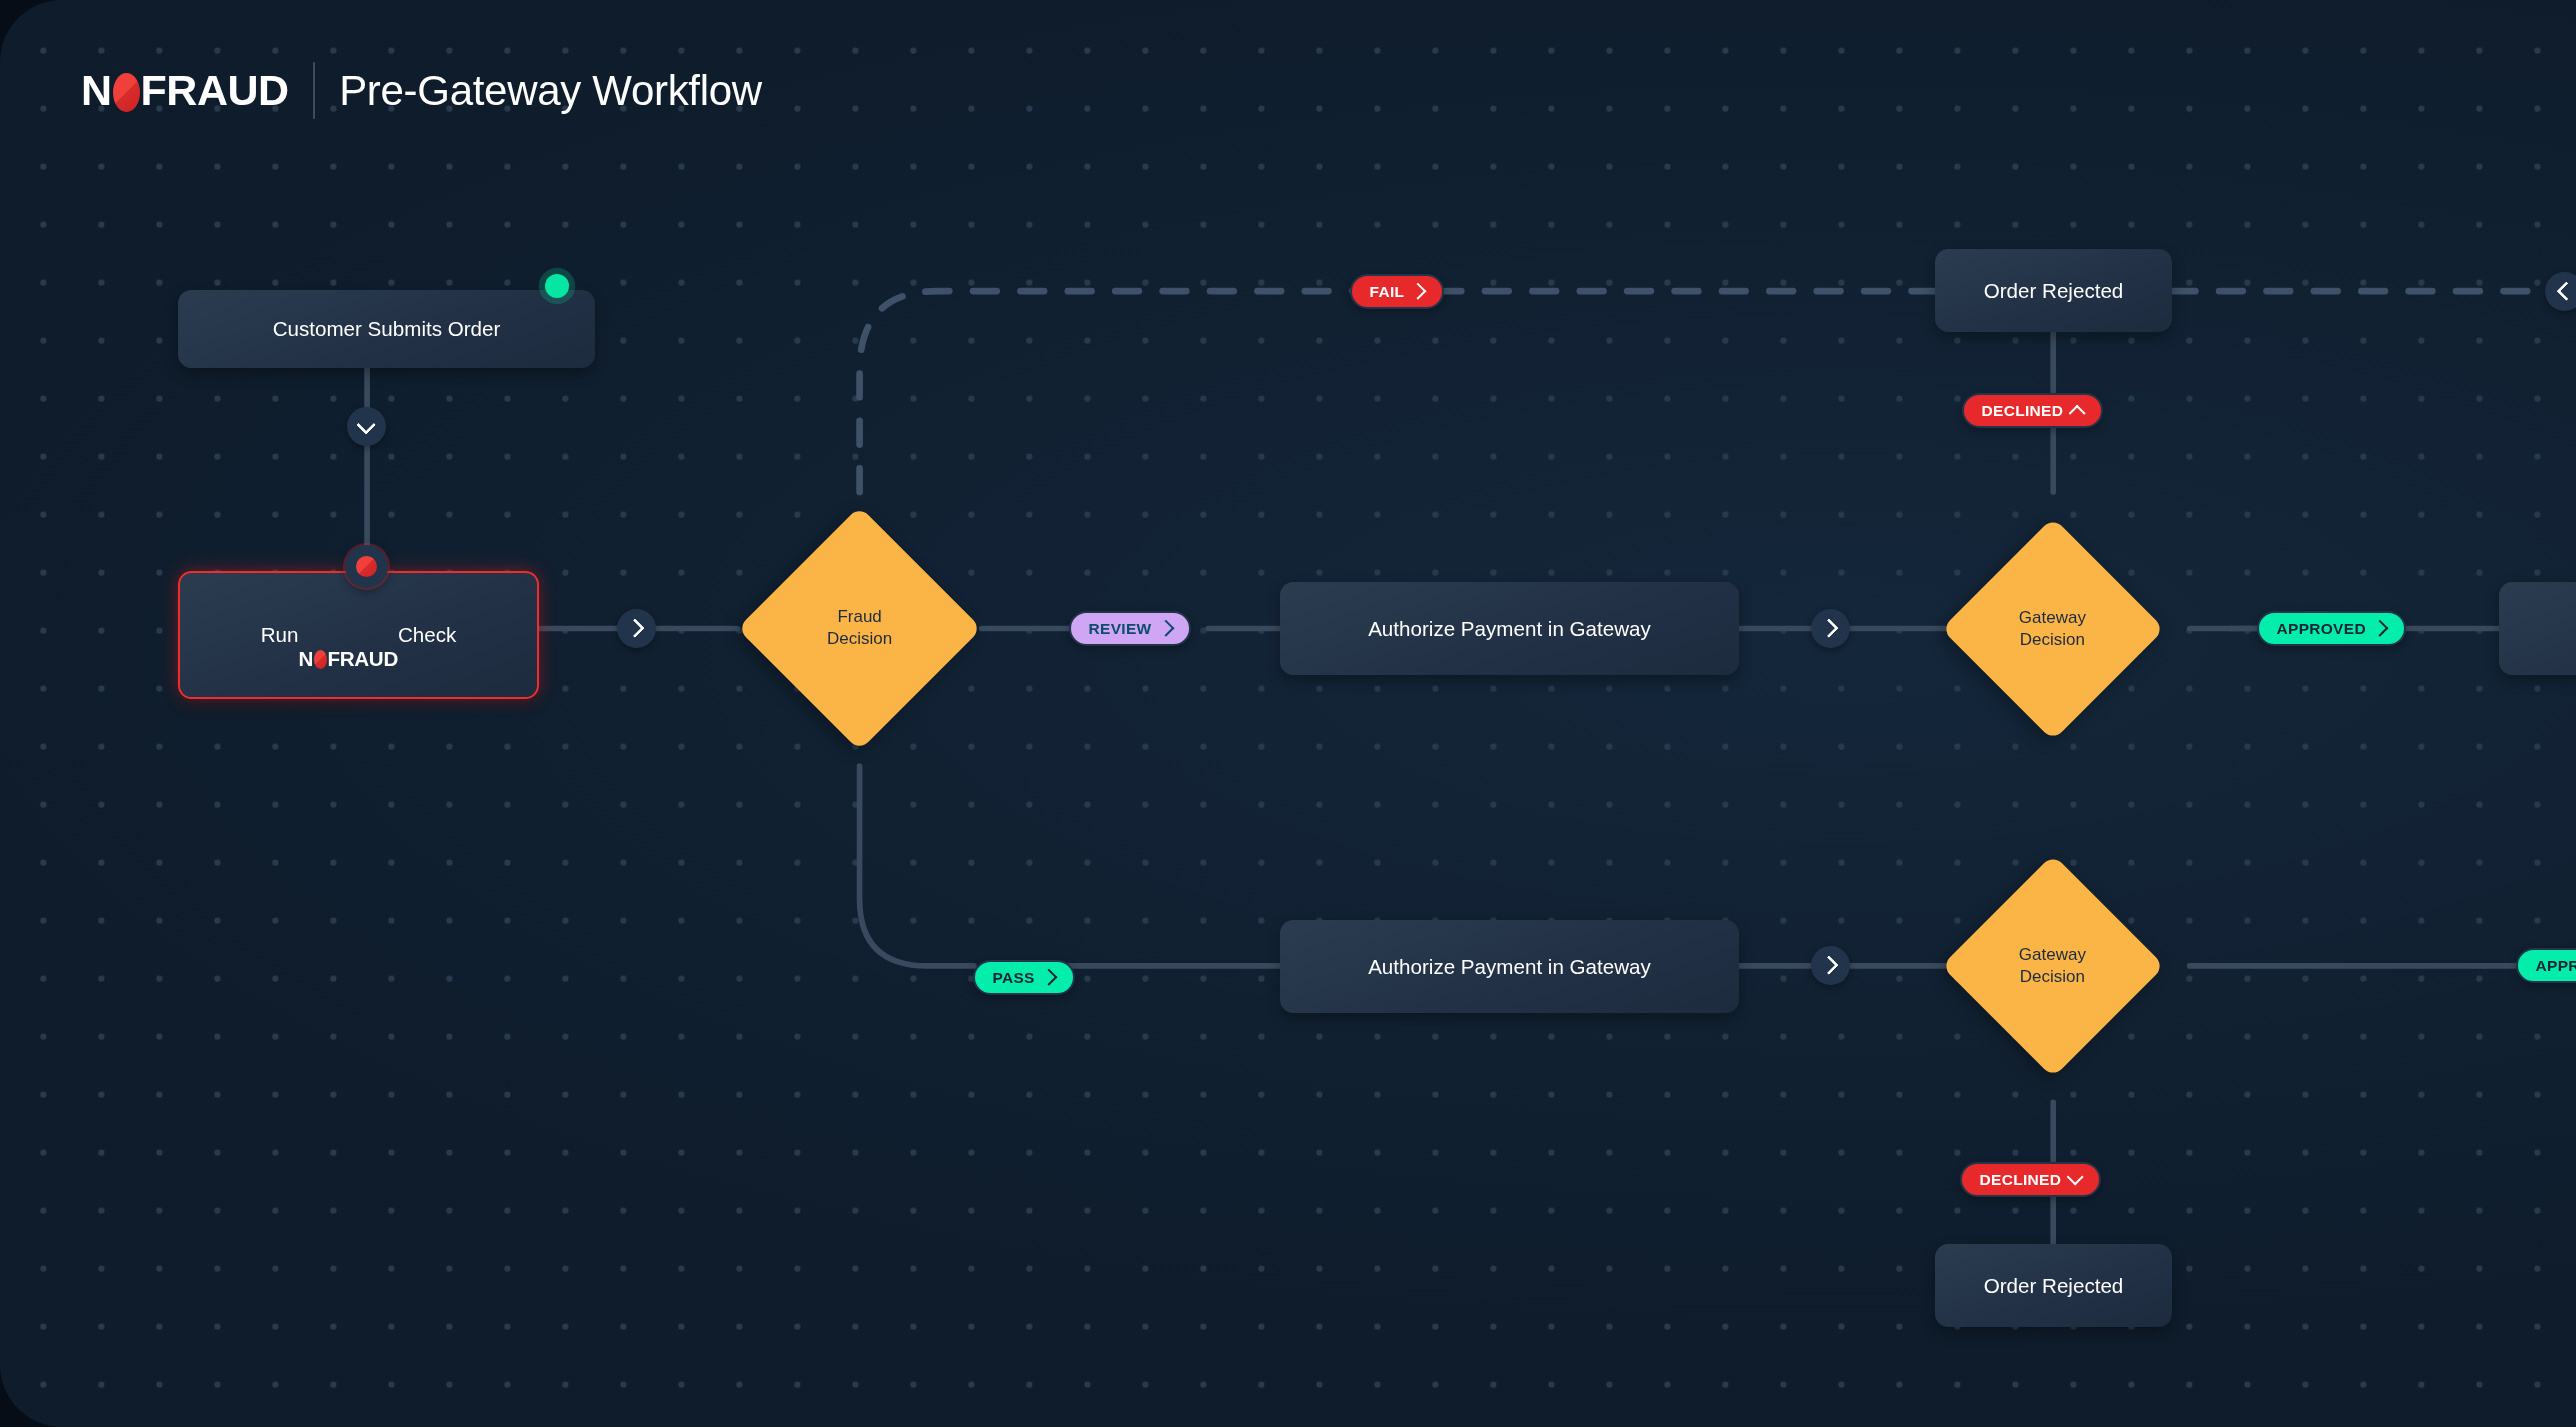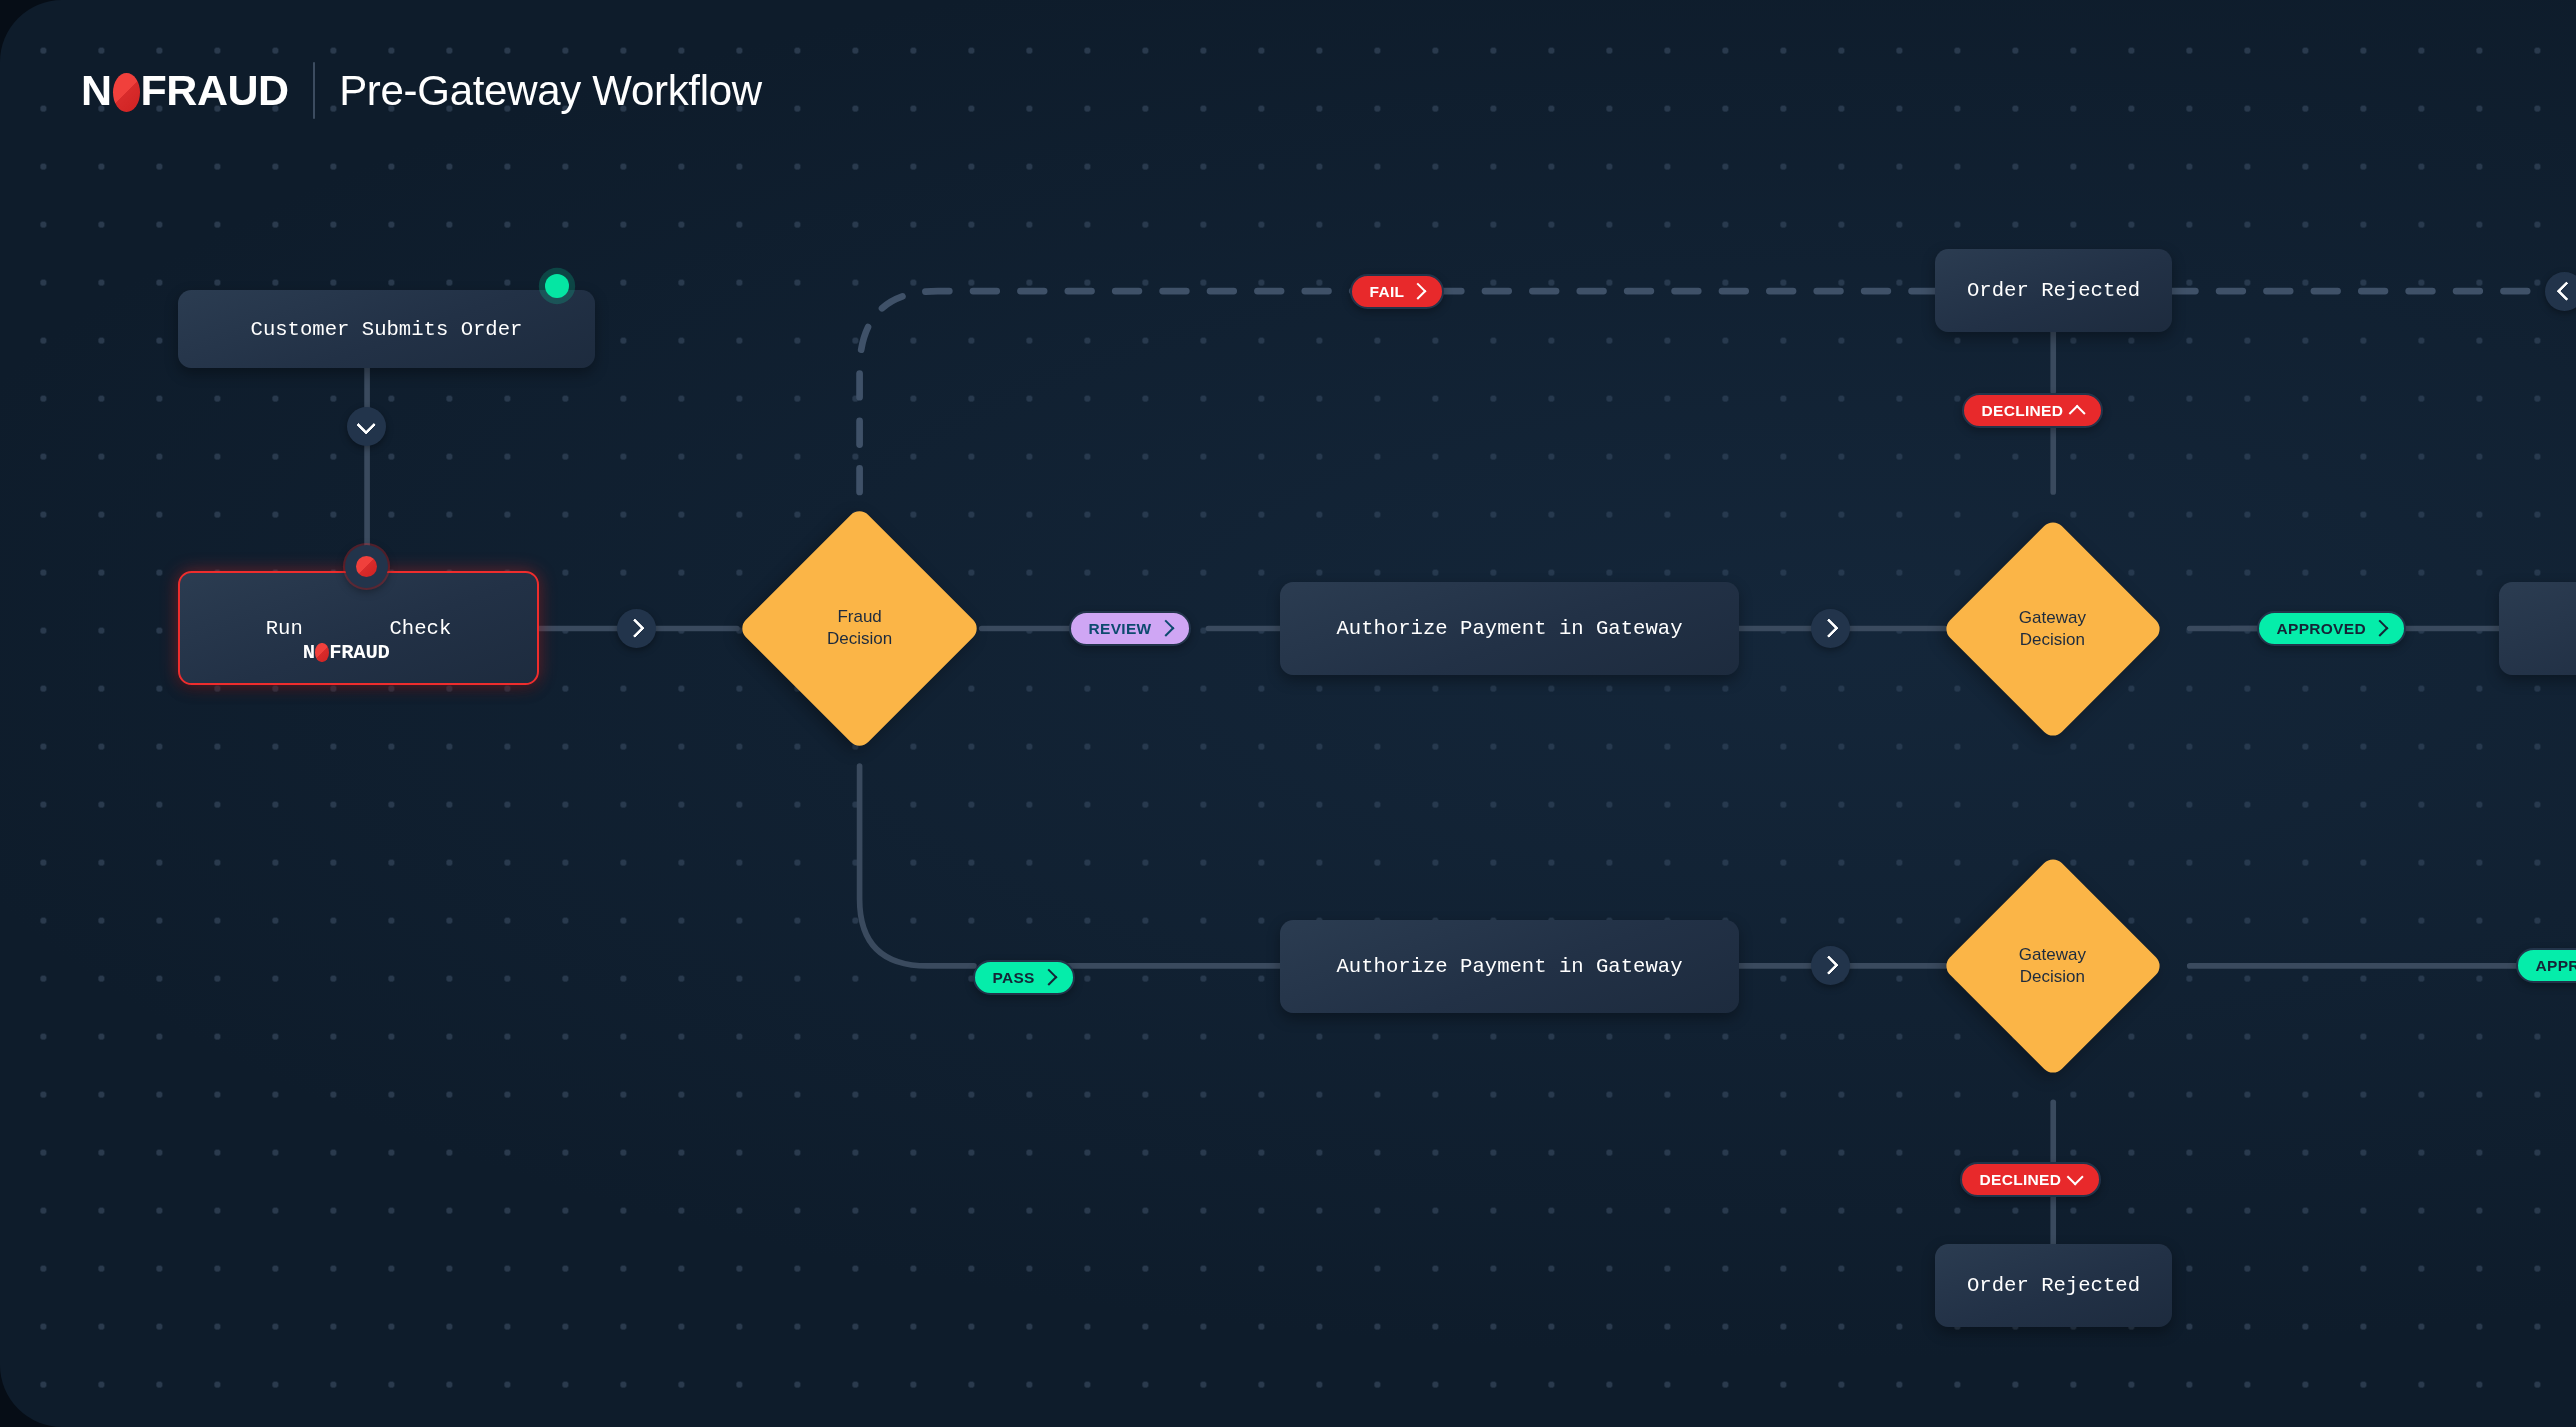--- a/index.html
+++ b/index.html
@@ -38,21 +38,20 @@
 
   
   .node{position:absolute;z-index:20;box-sizing:border-box;}
   .card{
     background:linear-gradient(160deg,#2b3c51 0%,#223146 55%,#1d2b3e 100%);
     border-radius:13.4px;
     display:flex;align-items:center;justify-content:center;
     color:#ffffff;font-size:20.6px;font-weight:400;text-align:center;
     box-shadow:0 5.2px 13.4px rgba(0,0,0,.32);
     padding:0 9.3px;
-    font-family:Liberation Mono, monospace;
   }
   .card.alert{
     border:2.1px solid #ef2d2d;
     box-shadow:0 0 17.5px rgba(239,45,45,.42), 0 5.2px 13.4px rgba(0,0,0,.32);
   }
   .card .nf-inline{display:inline-flex;align-items:center;font-weight:bold;letter-spacing:-0.3px;margin-top:48px;}
   .card .nf-inline .d{display:inline-block;width:13.4px;height:19.6px;border-radius:50%;
      background:linear-gradient(135deg,#f0403c 0%,#f0403c 49%,#d82b2b 50%,#cf2222 100%);margin:0 0.5px;position:relative;top:0.5px;}
 
   
@@ -174,21 +173,21 @@
 
   <div class="sdot green" style="left:545px;top:274px;"></div>
   <div class="sdot redring" style="left:345px;top:545px;">
       <i></i>
     </div>
 
   <div class="node card" style="left:178px;top:290px;width:417px;height:78px;">
     <span>Customer Submits Order</span>
   </div>
 
-  <div class="node card alert" style="left:178px;top:571px;width:361px;height:114px;text-align:right;">
+  <div class="node card alert" style="left:178px;top:571px;width:361px;height:128px;text-align:right;">
     <span style="display:inline-flex;align-items:center;">
       <span>Run </span>
       <span class="nf-inline">N<span class="d"></span>FRAUD</span>
       <span> Check</span>
     </span>
   </div>
 
   <div class="node diamond" style="left:773px;top:542px;width:173px;height:173px;">
     <span>Fraud
 Decision</span>

